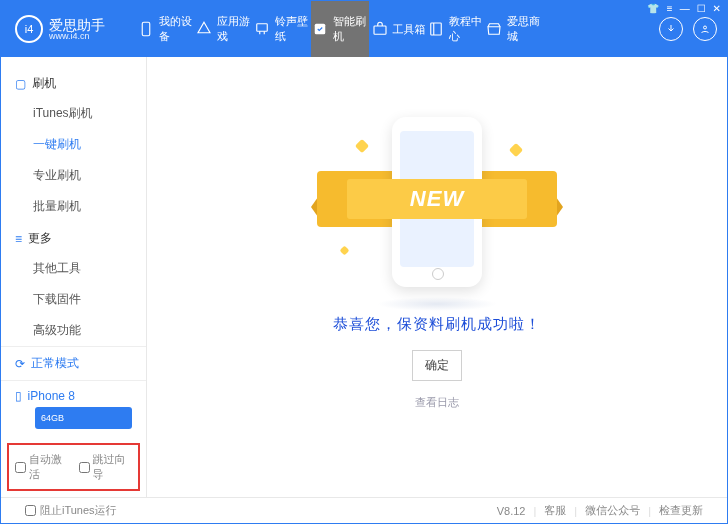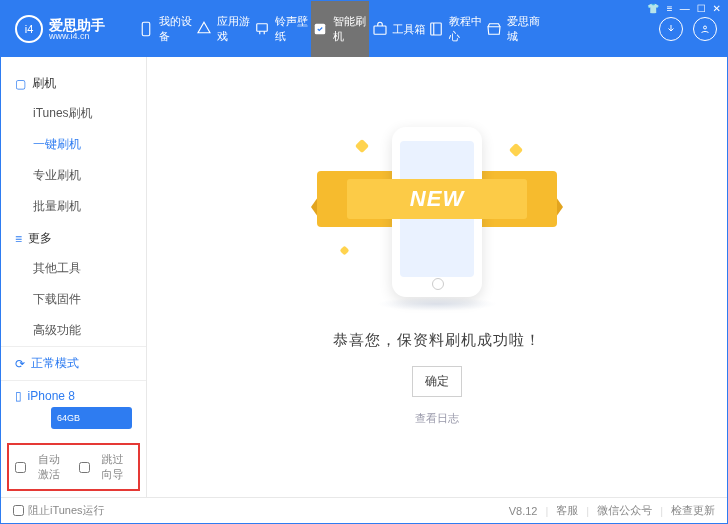--- a/index.html
+++ b/index.html
@@ -4,21 +4,21 @@
 <style>
 *{margin:0;padding:0;box-sizing:border-box;font-family:"Microsoft YaHei","PingFang SC",sans-serif}
 body{width:728px;height:524px;overflow:hidden;background:#fff}
 .window{width:728px;height:524px;border:1px solid #2e7cf1;display:flex;flex-direction:column}
 
 
 .header{height:56px;background:#2e7cf1;color:#fff;display:flex;align-items:center;padding:0 10px 0 14px;position:relative}
 .logo-wrap{display:flex;align-items:center;gap:6px;width:122px}
 .logo-icon{width:28px;height:28px;border:2px solid #fff;border-radius:50%;display:flex;align-items:center;justify-content:center;font-size:11px;font-weight:normal}
 .logo-text{display:flex;flex-direction:column;line-height:1}
-.logo-text .t1{font-size:14px;font-weight:bold}
+.logo-text .t1{font-size:14px;font-weight:normal}
 .logo-text .t2{font-size:9px;opacity:.9}
 .nav{display:flex;height:100%}
 .nav-item{width:58px;display:flex;flex-direction:row;align-items:center;justify-content:center;gap:4px;font-size:11px;cursor:pointer}
 .nav-item.active{background:#737373}
 .nav-ico{width:18px;height:18px;display:flex;align-items:center;justify-content:center}
 .nav-ico svg{width:18px;height:18px;fill:none;stroke:#fff;stroke-width:1.5}
 .win-controls{position:absolute;top:2px;right:6px;display:flex;gap:7px;font-size:10px}
 .win-controls span{cursor:pointer}
 .hdr-right{margin-left:auto;display:flex;gap:10px;align-items:center}
 .circ-btn{width:24px;height:24px;border:1.5px solid #fff;border-radius:50%;display:flex;align-items:center;justify-content:center;cursor:pointer}
@@ -29,48 +29,48 @@
 .sidebar{width:146px;border-right:1px solid #e8e8e8;padding:12px 0 0;display:flex;flex-direction:column;font-size:12px;color:#555}
 .sb-group-title{display:flex;align-items:center;gap:6px;padding:6px 14px;font-size:12px;color:#333}
 .sb-group-title .gico{color:#2e7cf1}
 .sb-sub{padding:7px 0 7px 32px;cursor:pointer;color:#555}
 .sb-sub.active{color:#2e7cf1}
 .sb-gap{height:8px}
 .sb-bottom{margin-top:auto;border-top:1px solid #eee}
 .sb-status{display:flex;align-items:center;gap:6px;padding:8px 14px;color:#2e7cf1;font-size:12px;border-bottom:1px solid #eee}
 .sb-device{padding:8px 14px;display:flex;flex-direction:column;gap:4px}
 .sb-device .dline{display:flex;align-items:center;gap:6px;color:#2e7cf1;font-size:12px}
-.badge{display:inline-block;margin-left:36px;background:#2e7cf1;color:#fff;font-size:9px;padding:6px 6px;border-radius:3px}
+.badge{display:inline-block;margin-left:20px;background:#2e7cf1;color:#fff;font-size:9px;padding:6px 6px;border-radius:3px}
 .sb-checks{border:2px solid #e53935;margin:6px;padding:7px 6px;display:flex;gap:10px;font-size:11px;color:#888}
-.sb-checks label{display:flex;align-items:center;gap:12px}
+.sb-checks label{display:flex;align-items:center;gap:3px}
 .sb-checks input{width:11px;height:11px}
 
 
 .main{flex:1;display:flex;flex-direction:column;align-items:center;justify-content:flex-start;padding-top:60px;position:relative}
-.illus{position:relative;width:240px;height:190px;display:flex;align-items:center;justify-content:center}
+.illus{position:relative;width:240px;height:190px;display:flex;align-items:flex-start;justify-content:center}
 .phone{position:relative;width:90px;height:170px;background:#fff;border-radius:14px;box-shadow:0 4px 14px rgba(0,0,0,.12);z-index:2}
 .phone::before{content:"";position:absolute;top:14px;left:8px;right:8px;bottom:20px;border-radius:4px;background:#eaf2ff}
 .phone::after{content:"";position:absolute;bottom:7px;left:50%;width:10px;height:10px;margin-left:-5px;border:1px solid #ccc;border-radius:50%}
 .ribbon-back{position:absolute;top:54px;left:0;right:0;height:56px;background:#f6bb2e;z-index:1;border-radius:4px}
 .ribbon-front{position:absolute;top:62px;left:30px;right:30px;height:40px;background:#fccb47;z-index:3;display:flex;align-items:center;justify-content:center;font-size:22px;font-weight:900;font-style:italic;color:#fff;letter-spacing:1px;border-radius:3px}
 .ribbon-tail{position:absolute;width:0;height:0;z-index:1;top:70px}
 .rt-l{left:-6px;border-top:20px solid transparent;border-bottom:20px solid transparent;border-right:14px solid #e2a41f}
 .rt-r{right:-6px;border-top:20px solid transparent;border-bottom:20px solid transparent;border-left:14px solid #e2a41f}
 .sparkle{position:absolute;background:#ffd34e;border-radius:2px;transform:rotate(45deg)}
 .sp1{width:10px;height:10px;top:24px;left:40px}
 .sp2{width:7px;height:7px;top:130px;left:24px}
 .sp3{width:10px;height:10px;top:28px;right:36px}
 .sp4{width:6px;height:6px;top:14px;right:86px}
 .shadow{position:absolute;bottom:-4px;left:50%;width:120px;height:14px;margin-left:-60px;background:radial-gradient(ellipse at center,#e4e9f2 0%,rgba(255,255,255,0) 70%);z-index:0}
-.succ-text{margin-top:24px;font-size:15px;color:#404040;letter-spacing:1px}
+.succ-text{margin-top:8px;font-size:15px;color:#1d4ed8;letter-spacing:1px}
 .ok-btn{margin-top:16px;border:1px solid #d0d0d0;background:#fff;color:#444;font-size:12px;padding:6px 12px;cursor:pointer}
 .log-link{margin-top:14px;font-size:11px;color:#99a;cursor:pointer}
 
 
-.status-bar{height:26px;border-top:1px solid #e8e8e8;display:flex;align-items:center;padding:0 12px;font-size:11px;color:#888}
+.status-bar{height:26px;border-top:1px solid #e8e8e8;display:flex;align-items:center;padding:0 24px;font-size:11px;color:#888}
 .status-bar .left{display:flex;align-items:center;gap:4px}
 .status-bar .left input{width:11px;height:11px}
 .status-bar .right{margin-left:auto;display:flex;align-items:center;gap:8px}
 .sep{color:#ddd}
 </style>
 </head>
 <body>
 
 <div class="window">
   <div class="header">

